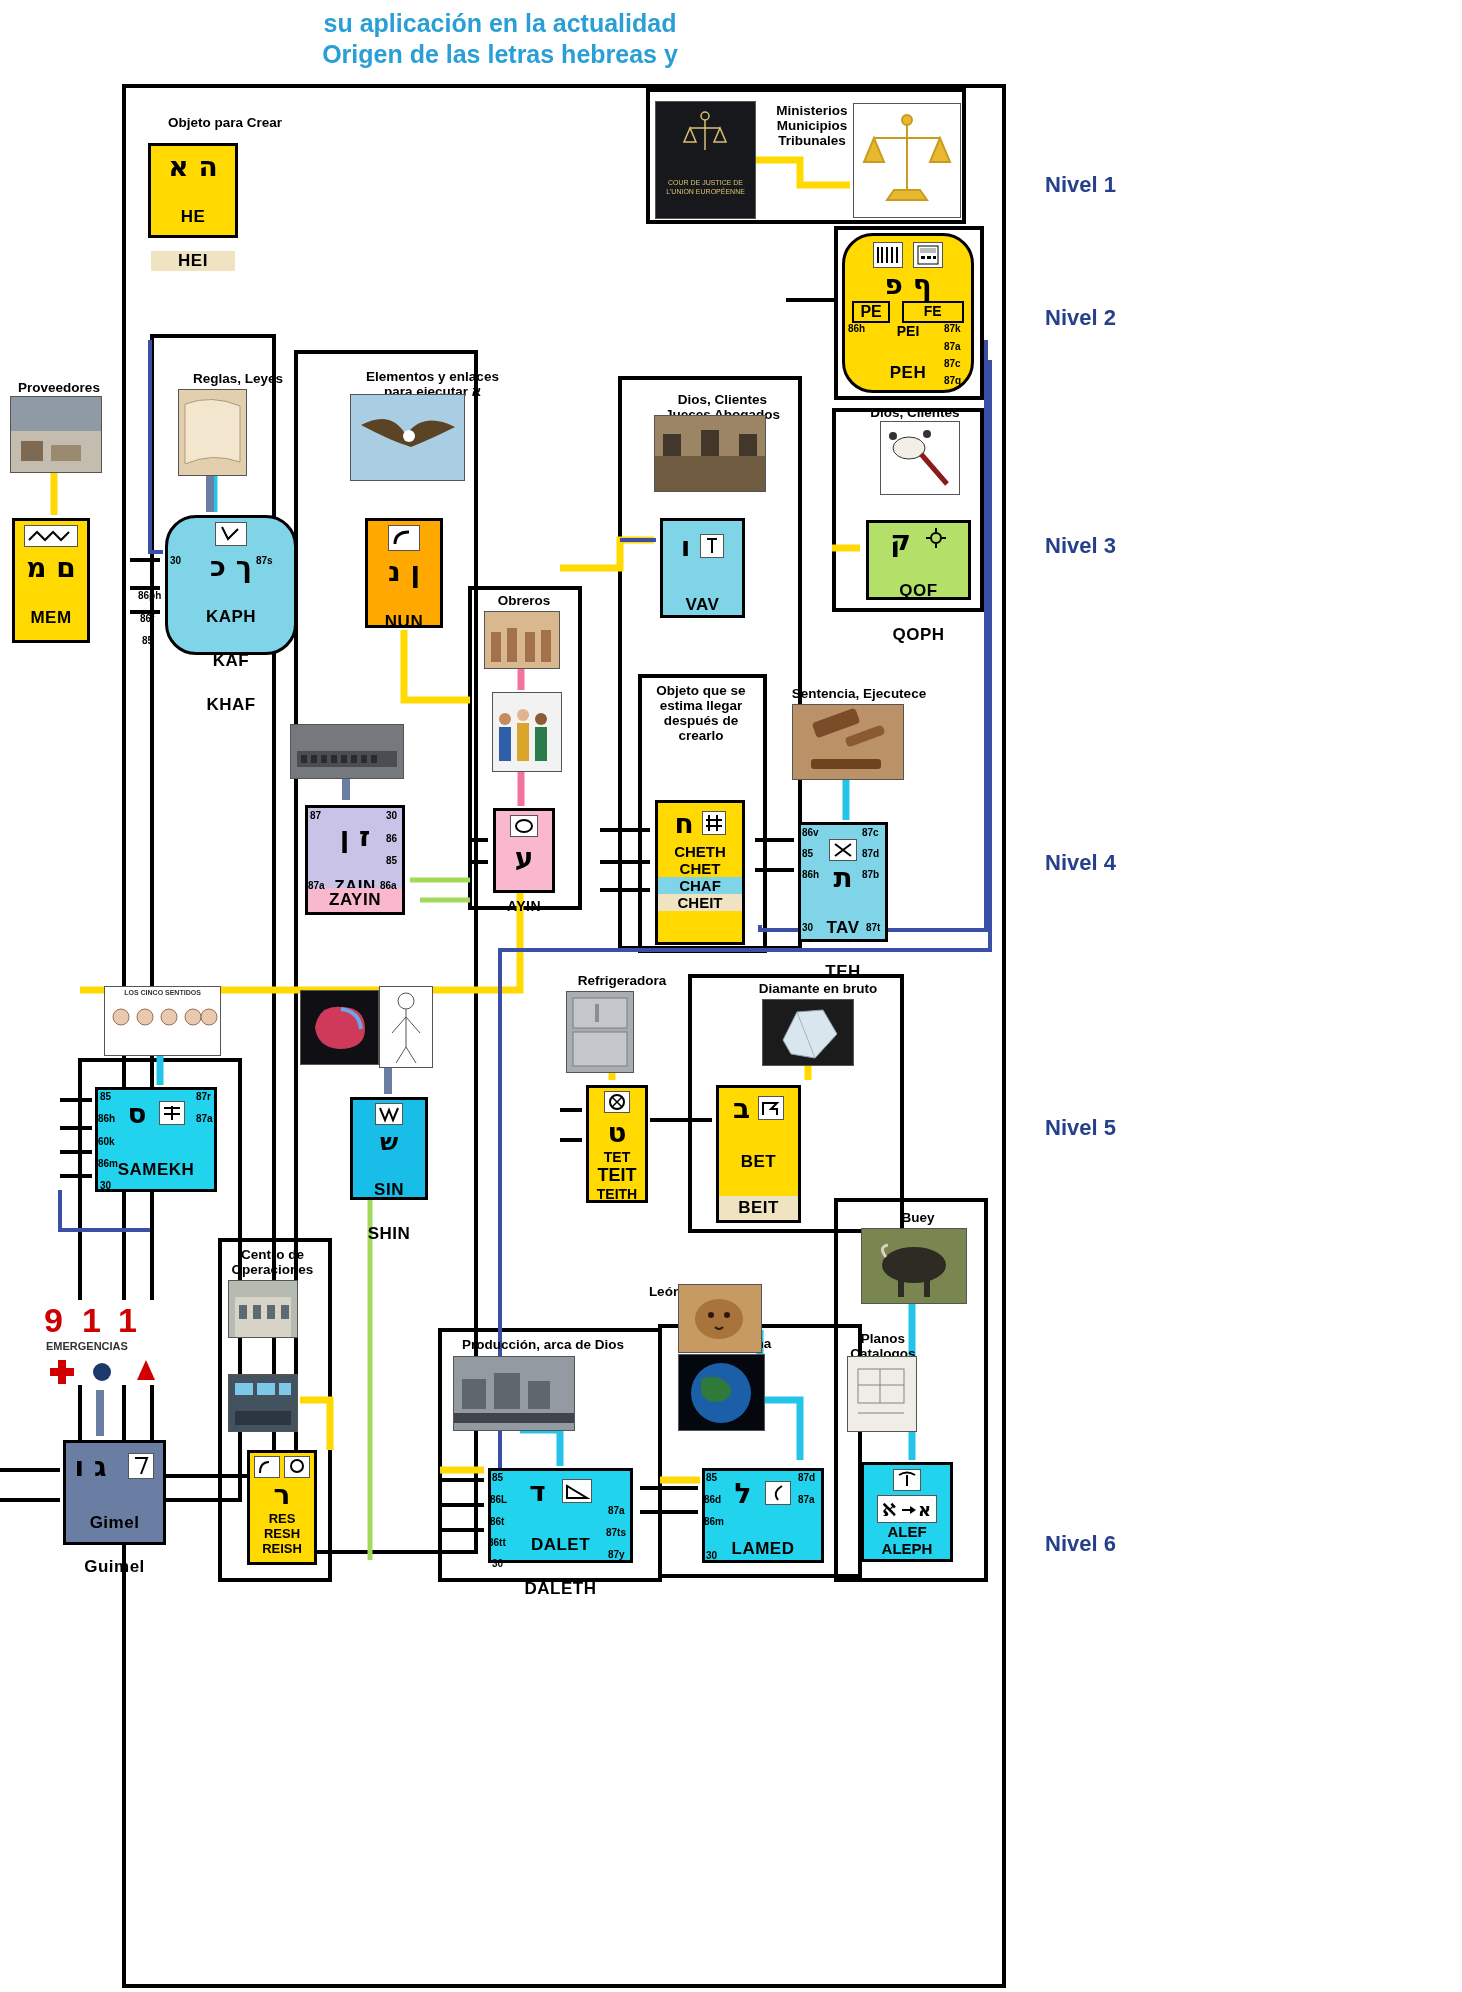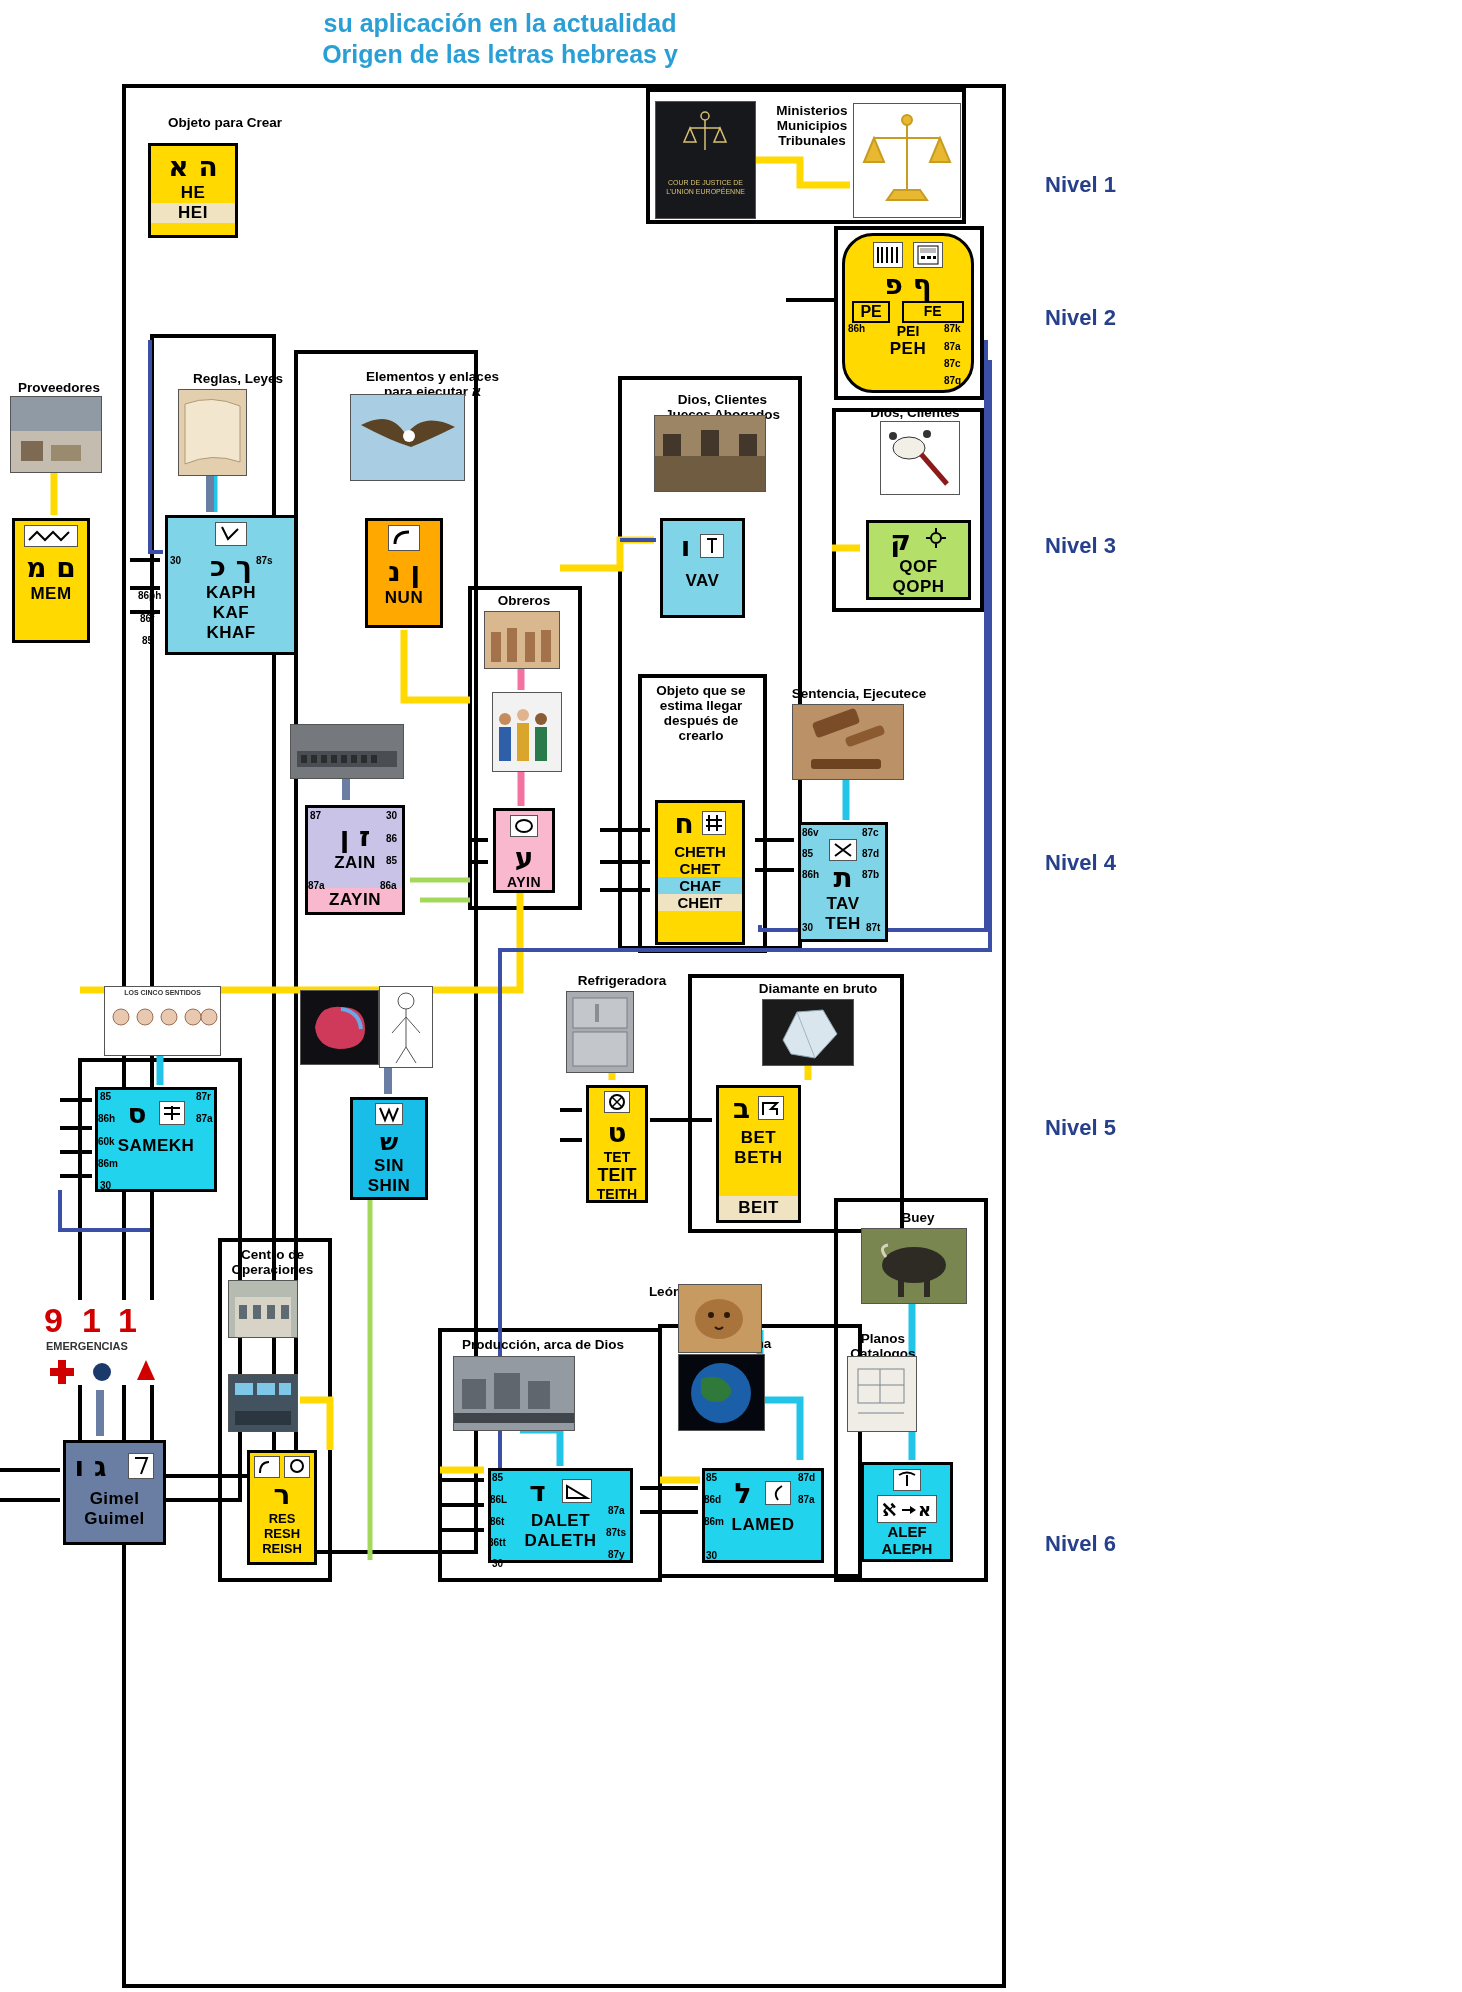--- a/index.html
+++ b/index.html
@@ -11,21 +11,21 @@
   .b-yellow{background:#ffd900;}
   .b-cyan{background:#7fd4e8;}
   .b-cyan2{background:#18bde8;}
   .b-cyan3{background:#22d3ee;}
   .b-pink{background:#f9b8cd;}
   .b-lav{background:#c9c3e8;}
   .b-orange{background:#ffa800;}
   .b-green{background:#b4e06a;}
   .b-slate{background:#6a7ea3;}
   .b-beige{background:#efe3c1;}
-  .name{font-size:17px;letter-spacing:.5px;}
+  .name{font-size:17px;letter-spacing:.5px;margin-top:24px;}
   .glyph{font-size:28px;font-weight:bold;color:#000;}
   .tiny{position:absolute;font-size:10px;font-weight:bold;color:#000;}
   .imgbox{position:absolute;border:1px solid #555;background:#cfd6de;overflow:hidden;}
   .imgbox .lbl{position:absolute;left:0;right:0;bottom:2px;text-align:center;font-size:8px;color:#333;}
   svg.wires{position:absolute;left:0;top:0;width:1462px;height:1992px;pointer-events:none;}
   .hglyph{font-family:"DejaVu Sans",sans-serif;}
   .sub{font-size:15px;}
 </style>
 </head>
 <body>
@@ -456,21 +456,21 @@
 <div class="box b-yellow" style="left:12px;top:518px;width:78px;height:125px;">
   <div class="imgbox" style="position:relative;left:0;top:0;margin:4px auto;width:52px;height:20px;background:#fff;">
     <svg width="52" height="20">
         <path d="M4 14 L12 6 L20 14 L28 6 L36 14 L44 6" stroke="#000" fill="none" stroke-width="2"></path>
       </svg>
   </div>
   <div class="glyph hglyph">ם  מ</div>
   <div class="name">MEM</div>
 </div>
 
-<div class="box b-cyan" style="left:165px;top:515px;width:132px;height:140px;">
+<div class="box b-cyan" style="left:165px;top:515px;width:132px;height:140px;border-radius:31px;">
   <div class="imgbox" style="position:relative;left:0;top:0;margin:4px auto;width:30px;height:22px;background:#fff;">
     <svg width="30" height="22">
         <path d="M6 4 L12 16 L22 6" stroke="#000" fill="none" stroke-width="2"></path>
       </svg>
   </div>
   <div class="glyph hglyph">ך  כ</div>
   <div class="name">KAPH</div>
   <div class="name">KAF</div>
   <div class="name">KHAF</div>
 </div>

